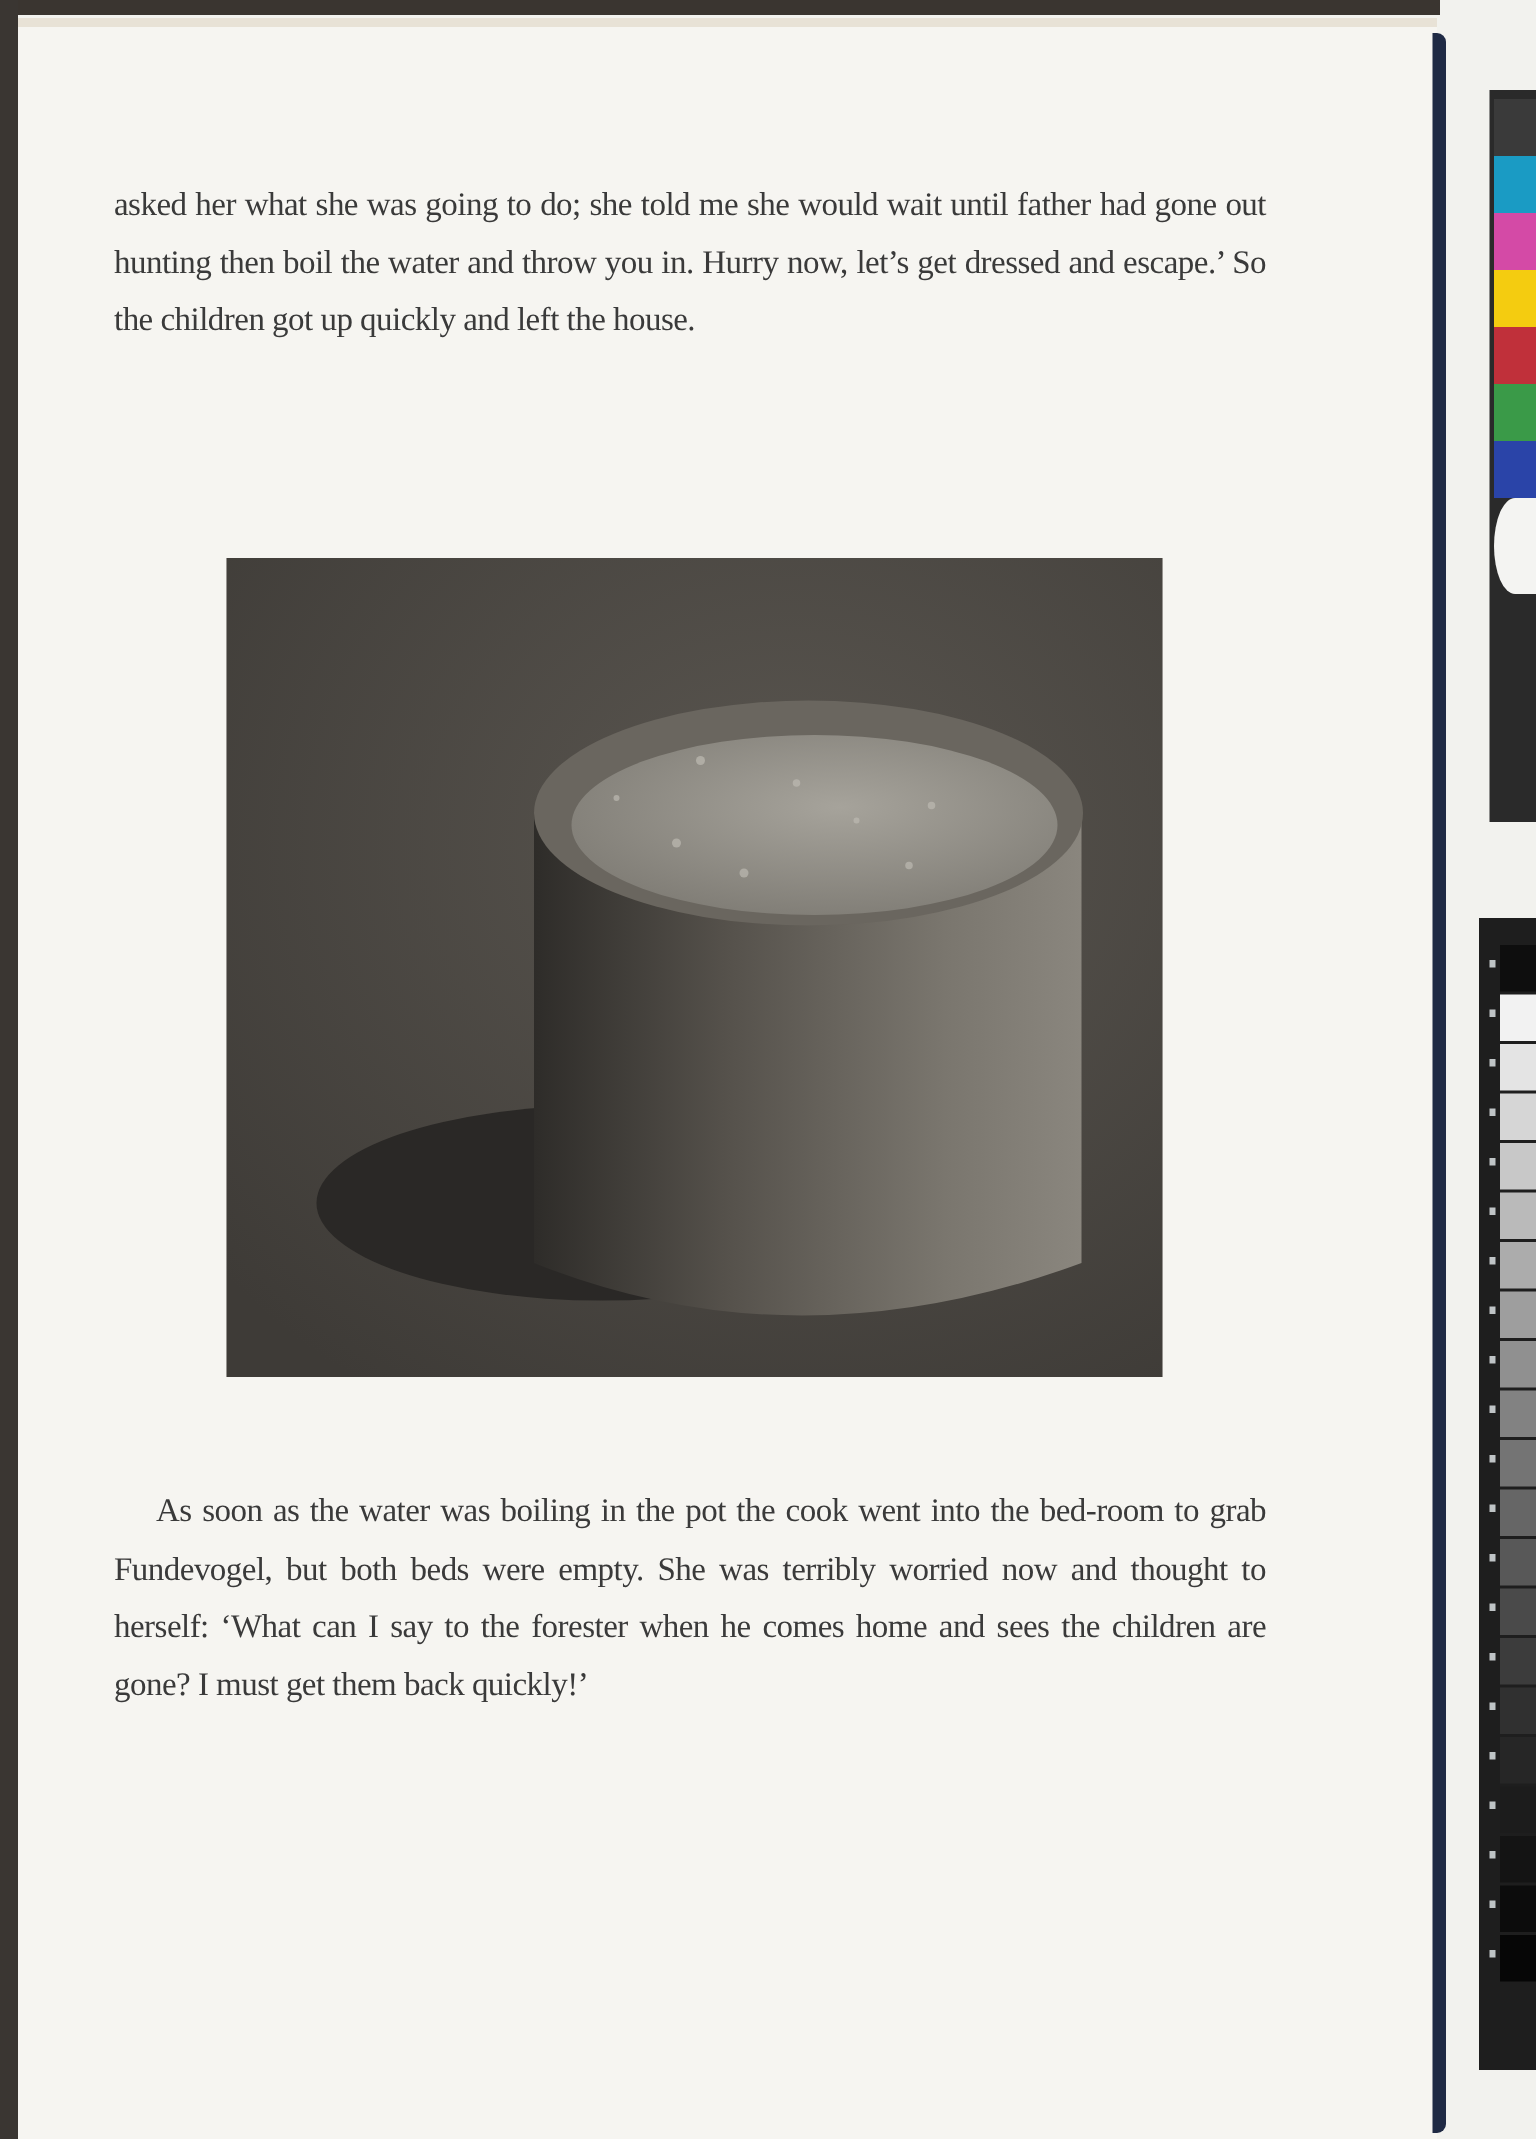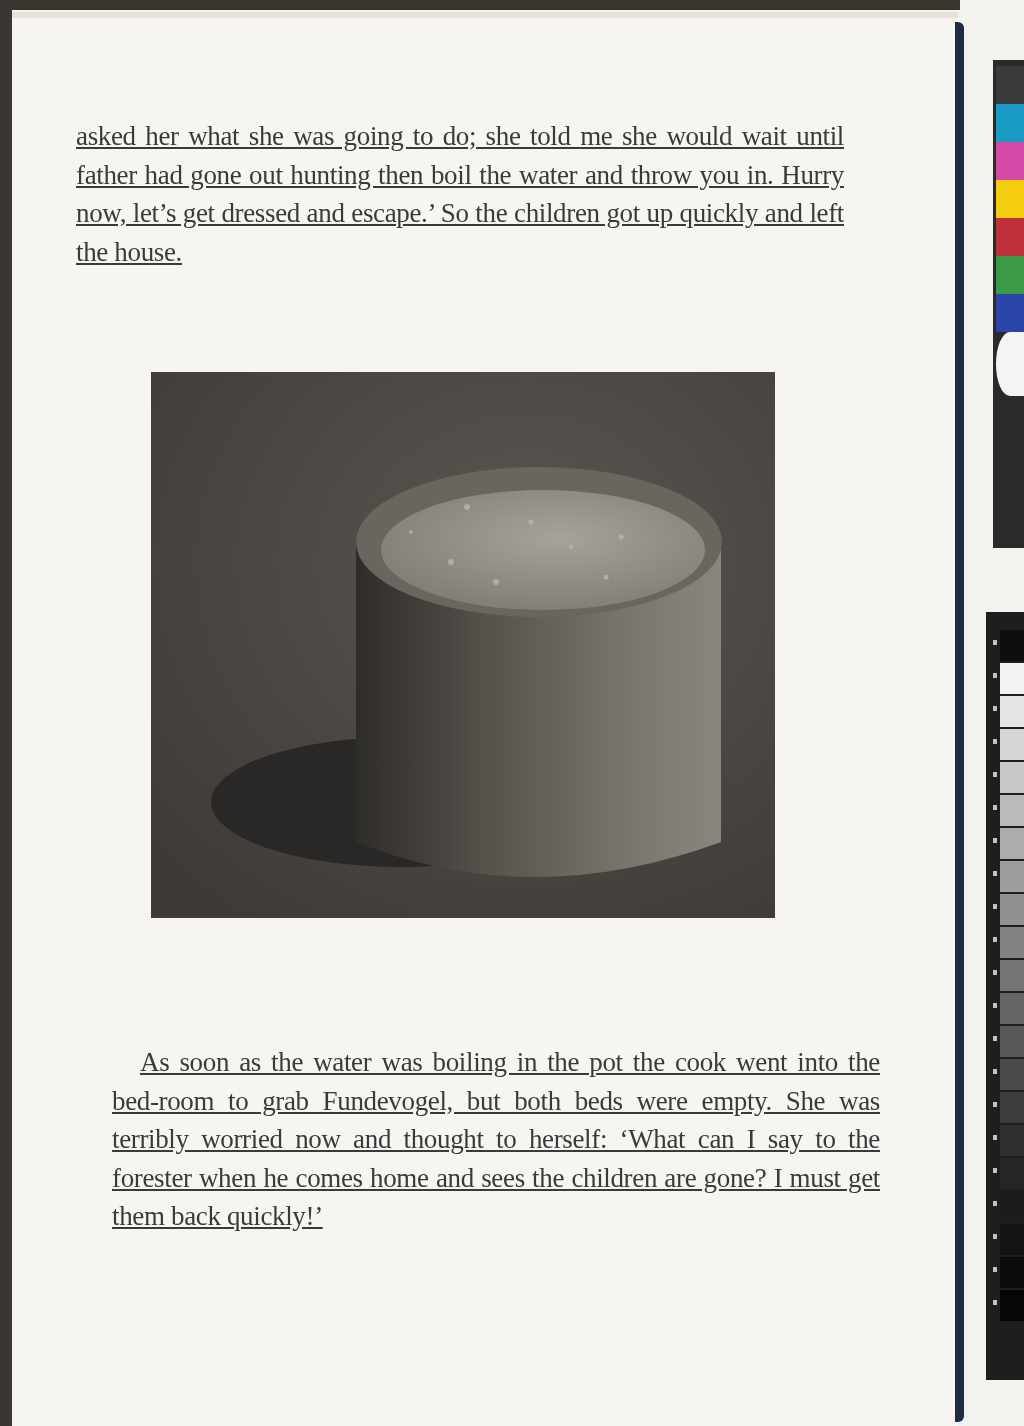--- a/index.html
+++ b/index.html
@@ -14,27 +14,27 @@
     position: absolute; left: 12px; top: 12px; width: 946px; height: 1410px;
     background: #f6f5f1;
     border-top: 6px solid #e8e2d6;
   }
   .page-edge {
     position: absolute; left: 955px; top: 22px; width: 9px; height: 1400px;
     background: #1f2a44; border-radius: 0 6px 6px 0;
   }
   .text-block {
     position: absolute; left: 76px; width: 768px;
-    font-size: 27px; line-height: 38.5px; color: #3a3a3a;
-    text-align: justify; letter-spacing: -0.35px; text-decoration: underline;
+    font-size: 22px; line-height: 38.5px; color: #3a3a3a;
+    text-align: justify; letter-spacing: -0.35px;
   }
   .text-block p { margin: 0; }
   .text-block p.indent { text-indent: 28px; }
   .block-top { top: 117px; }
-  .block-bottom { top: 1043px; margin-left: 36px; }
+  .block-bottom { top: 988px; }
   .plate {
     position: absolute; left: 151px; top: 372px; width: 624px; height: 546px;
     background: #4e4b46; overflow: hidden;
   }
   .plate svg { display: block; }
   
   .cal-color {
     position: absolute; left: 993px; top: 60px; width: 31px; height: 488px;
     background: #2a2a2a;
   }

